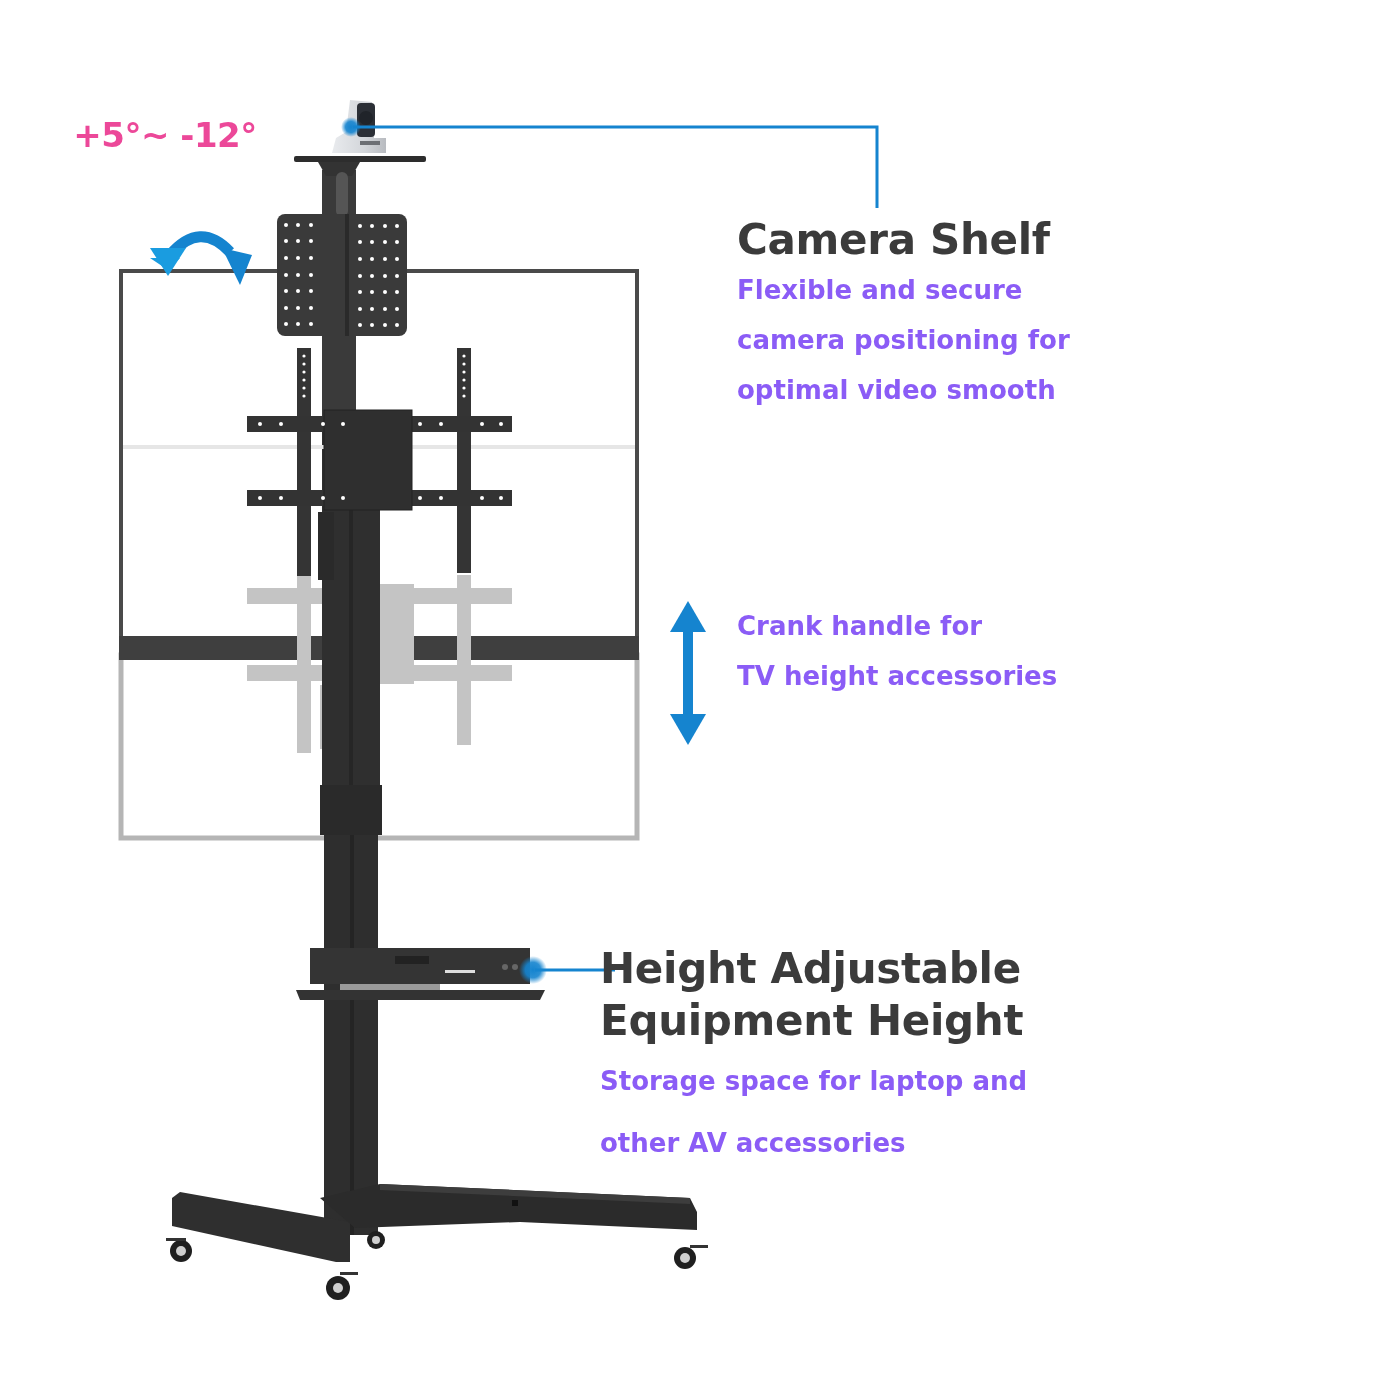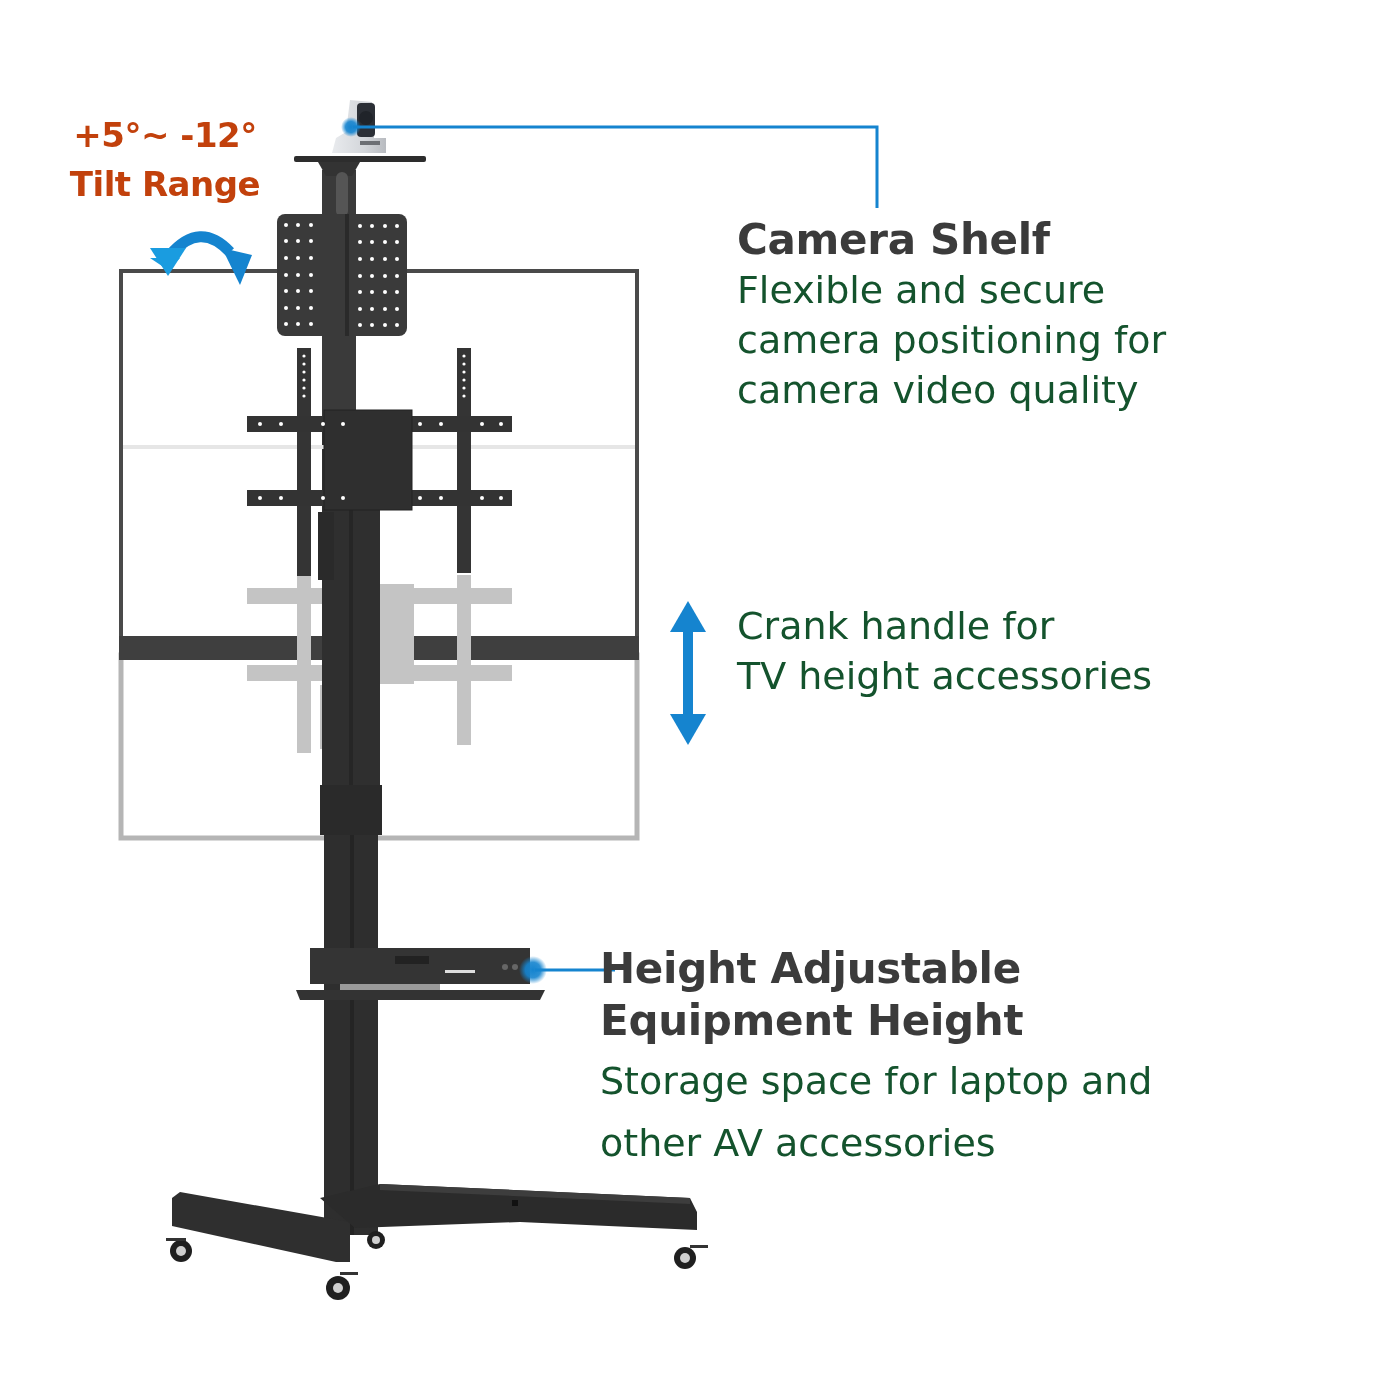--- a/index.html
+++ b/index.html
@@ -1,27 +1,27 @@
 <!DOCTYPE html>
 <html><head>
 <meta charset="utf-8">
 <style>
   html, body { margin: 0; padding: 0; background: #ffffff; }
   body { width: 1400px; height: 1400px; position: relative; overflow: hidden;
          font-family: "DejaVu Sans", "Liberation Sans", sans-serif; color: #3a3a3a; }
   .canvas { position: absolute; left: 0; top: 0; width: 1400px; height: 1400px; }
   svg.art { position: absolute; left: 0; top: 0; }
 
-  .tilt-block { position: absolute; left: 60px; top: 112px; width: 210px; text-align: center; color: #c2410c; font-weight: bold; }
+  .tilt-block { position: absolute; left: 60px; top: 112px; width: 210px; text-align: center; color: #ec4899; font-weight: bold; }
   .tilt-value { font-size: 34px; line-height: 46px; letter-spacing: -0.5px; display: block; }
   .tilt-label { font-size: 34px; line-height: 52px; letter-spacing: -0.5px; display: block; }
 
   .callout { position: absolute; color: #3b3b3b; }
   .callout .title { font-weight: bold; font-size: 42px; line-height: 50px; display: block; letter-spacing: -0.3px; }
-  .callout .desc { font-size: 38px; line-height: 50px; display: block; font-weight: normal; color: #14532d; }
+  .callout .desc { font-size: 26px; line-height: 50px; display: block; font-weight: bold; color: #8b5cf6; }
 
   #camera-callout { left: 737px; top: 215px; width: 620px; }
   #crank-callout  { left: 737px; top: 569px; width: 620px; margin-top: 32px; }
   #shelf-callout  { left: 600px; top: 943px; width: 700px; }
   #shelf-callout .title { line-height: 52px; }
   #shelf-callout .desc { line-height: 56px; margin-top: 6px; }
 </style>
 </head>
 <body>
 
@@ -222,28 +222,27 @@
 
     <g fill="#1584cf">
       <polygon points="688,601 670,632 706,632"></polygon>
       <rect x="683" y="630" width="10" height="86"></rect>
       <polygon points="688,745 670,714 706,714"></polygon>
     </g>
   </svg>
 
   <div class="tilt-block">
     <span class="tilt-value">+5°~ -12°</span>
-    <span class="tilt-label">Tilt Range</span>
   </div>
 
   <div class="callout" id="camera-callout">
     <span class="title">Camera Shelf</span>
     <span class="desc">Flexible and secure</span>
     <span class="desc">camera positioning for</span>
-    <span class="desc">camera video quality</span>
+    <span class="desc">optimal video smooth</span>
   </div>
 
   <div class="callout" id="crank-callout">
     <span class="desc">Crank handle for</span>
     <span class="desc">TV height accessories</span>
   </div>
 
   <div class="callout" id="shelf-callout">
     <span class="title">Height Adjustable</span>
     <span class="title">Equipment Height</span>

